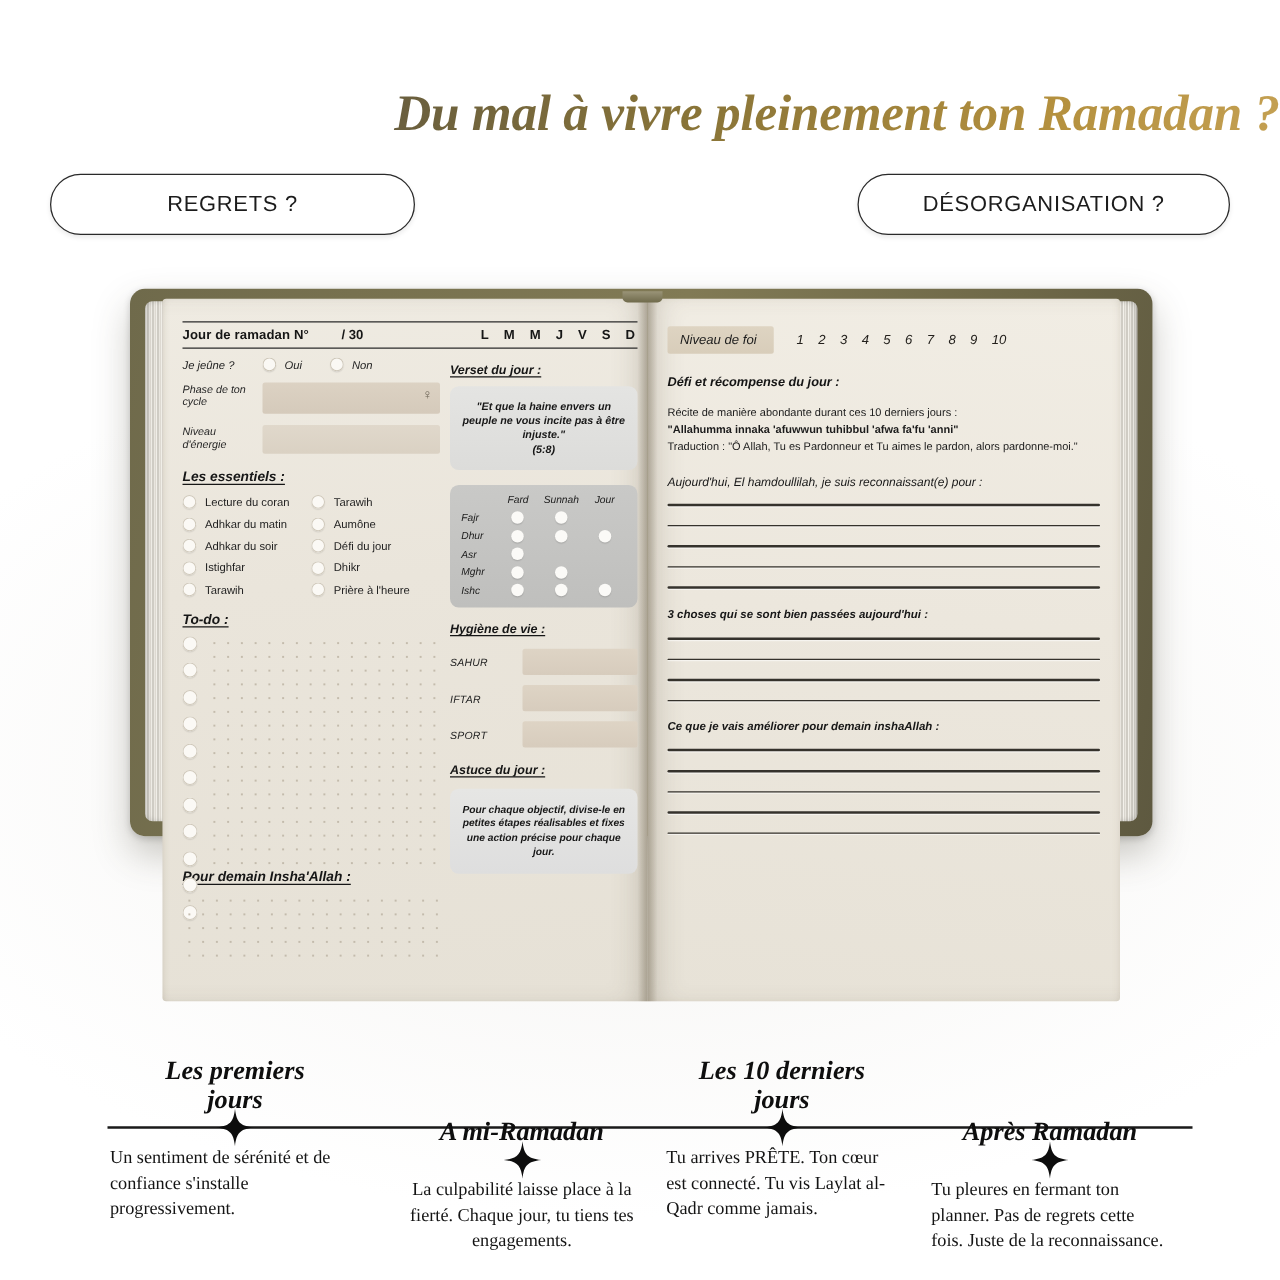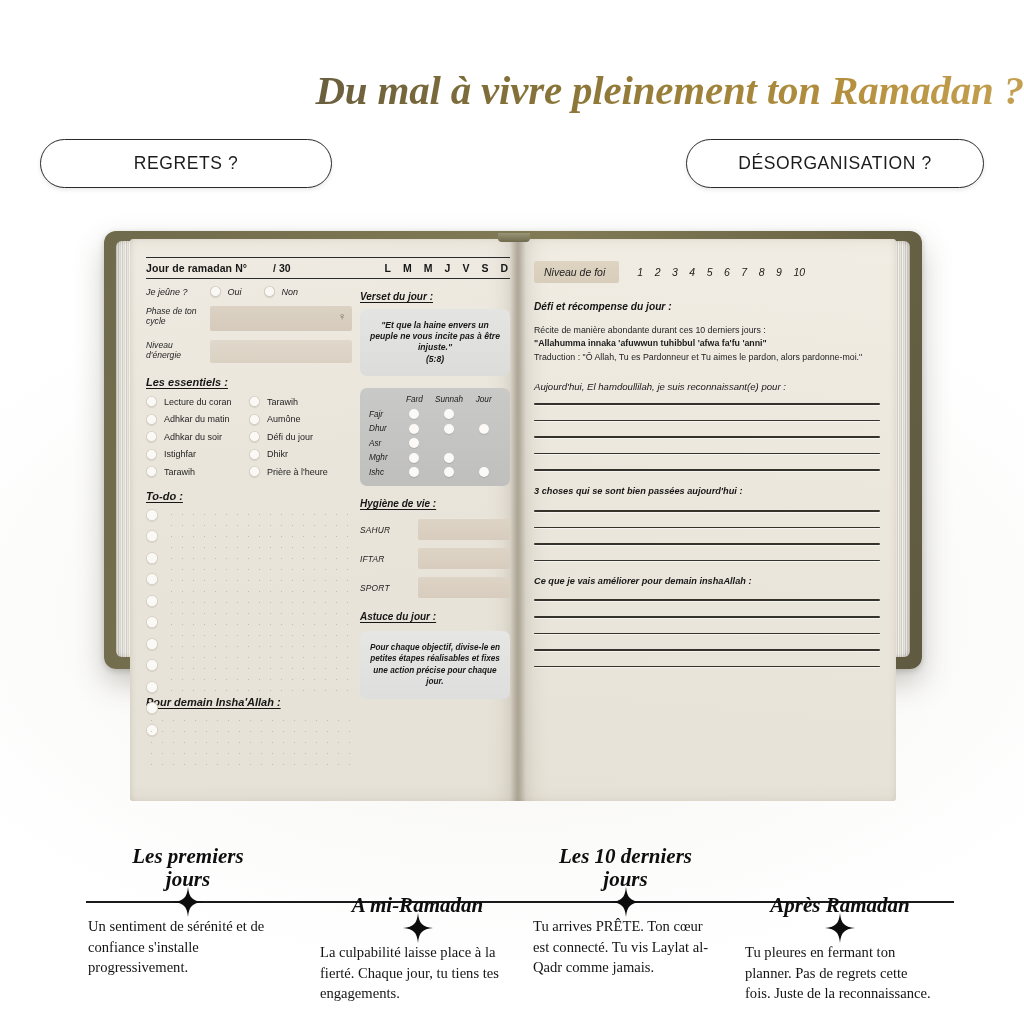--- a/index.html
+++ b/index.html
@@ -266,21 +266,21 @@
     position: absolute; top: 98px; left: 0; width: 100%;
   }
   .tl-0 { left: 88px;  width: 200px; }
   .tl-1 { left: 320px; width: 195px; }
   .tl-2 { left: 533px; width: 185px; }
   .tl-3 { left: 745px; width: 190px; }
   .tl-1 .tl-head, .tl-3 .tl-head { height: 100px; }
   .tl-1 .tl-star, .tl-3 .tl-star { top: 95px; }
   .tl-1 .tl-desc, .tl-3 .tl-desc { top: 124px; }
   .tl-0 .tl-desc, .tl-2 .tl-desc { text-align: left; }
-  .tl-1 .tl-desc { text-align: left; }
+  .tl-1 .tl-desc { text-align: center; }
   .tl-3 .tl-desc { text-align: left; }
 </style>
 </head>
 <body>
 
 <div class="page-bg"></div>
 
 <div class="title-wrap">
   <div class="main-title">Du mal à vivre pleinement ton Ramadan ?</div>
 </div>

